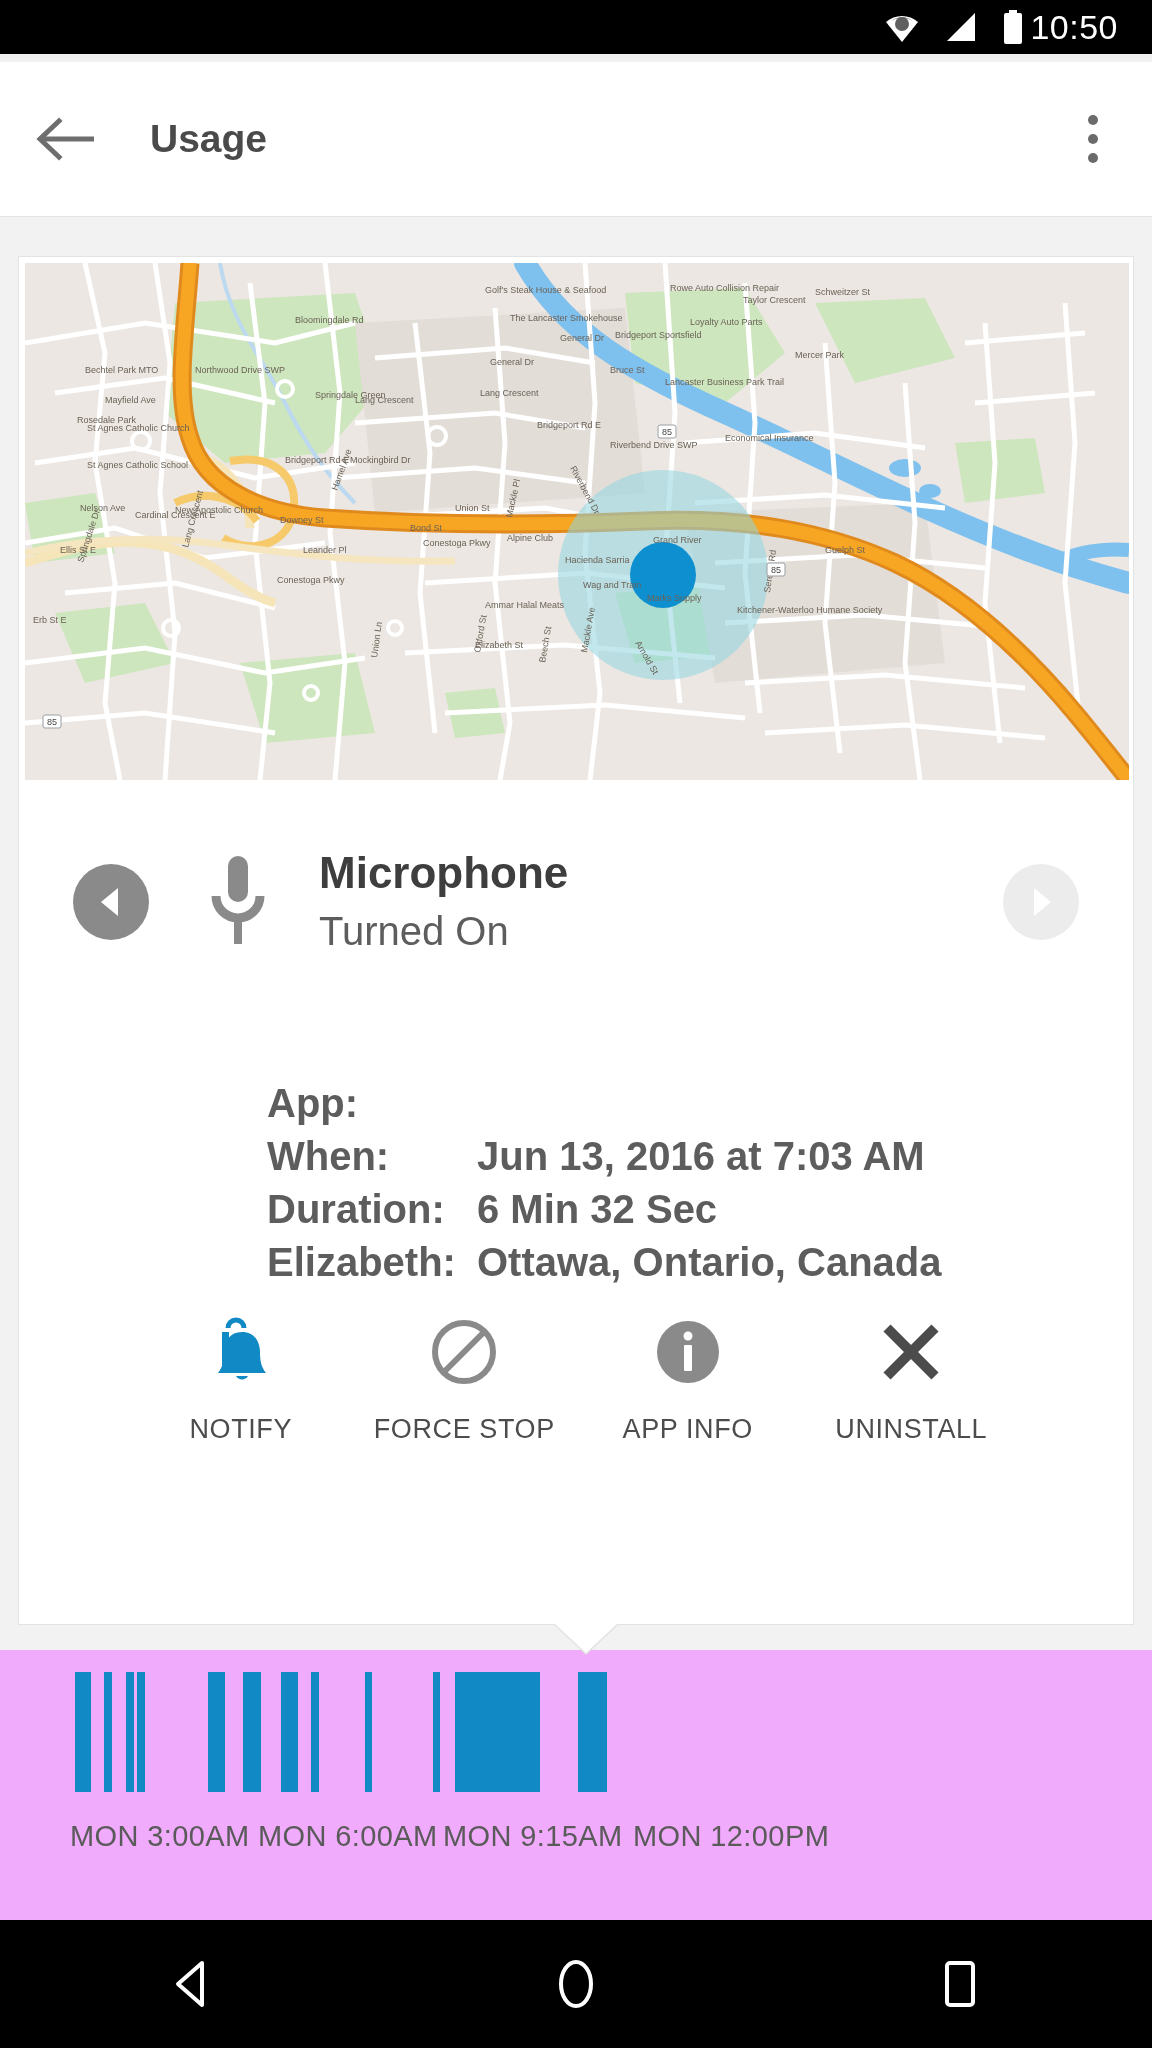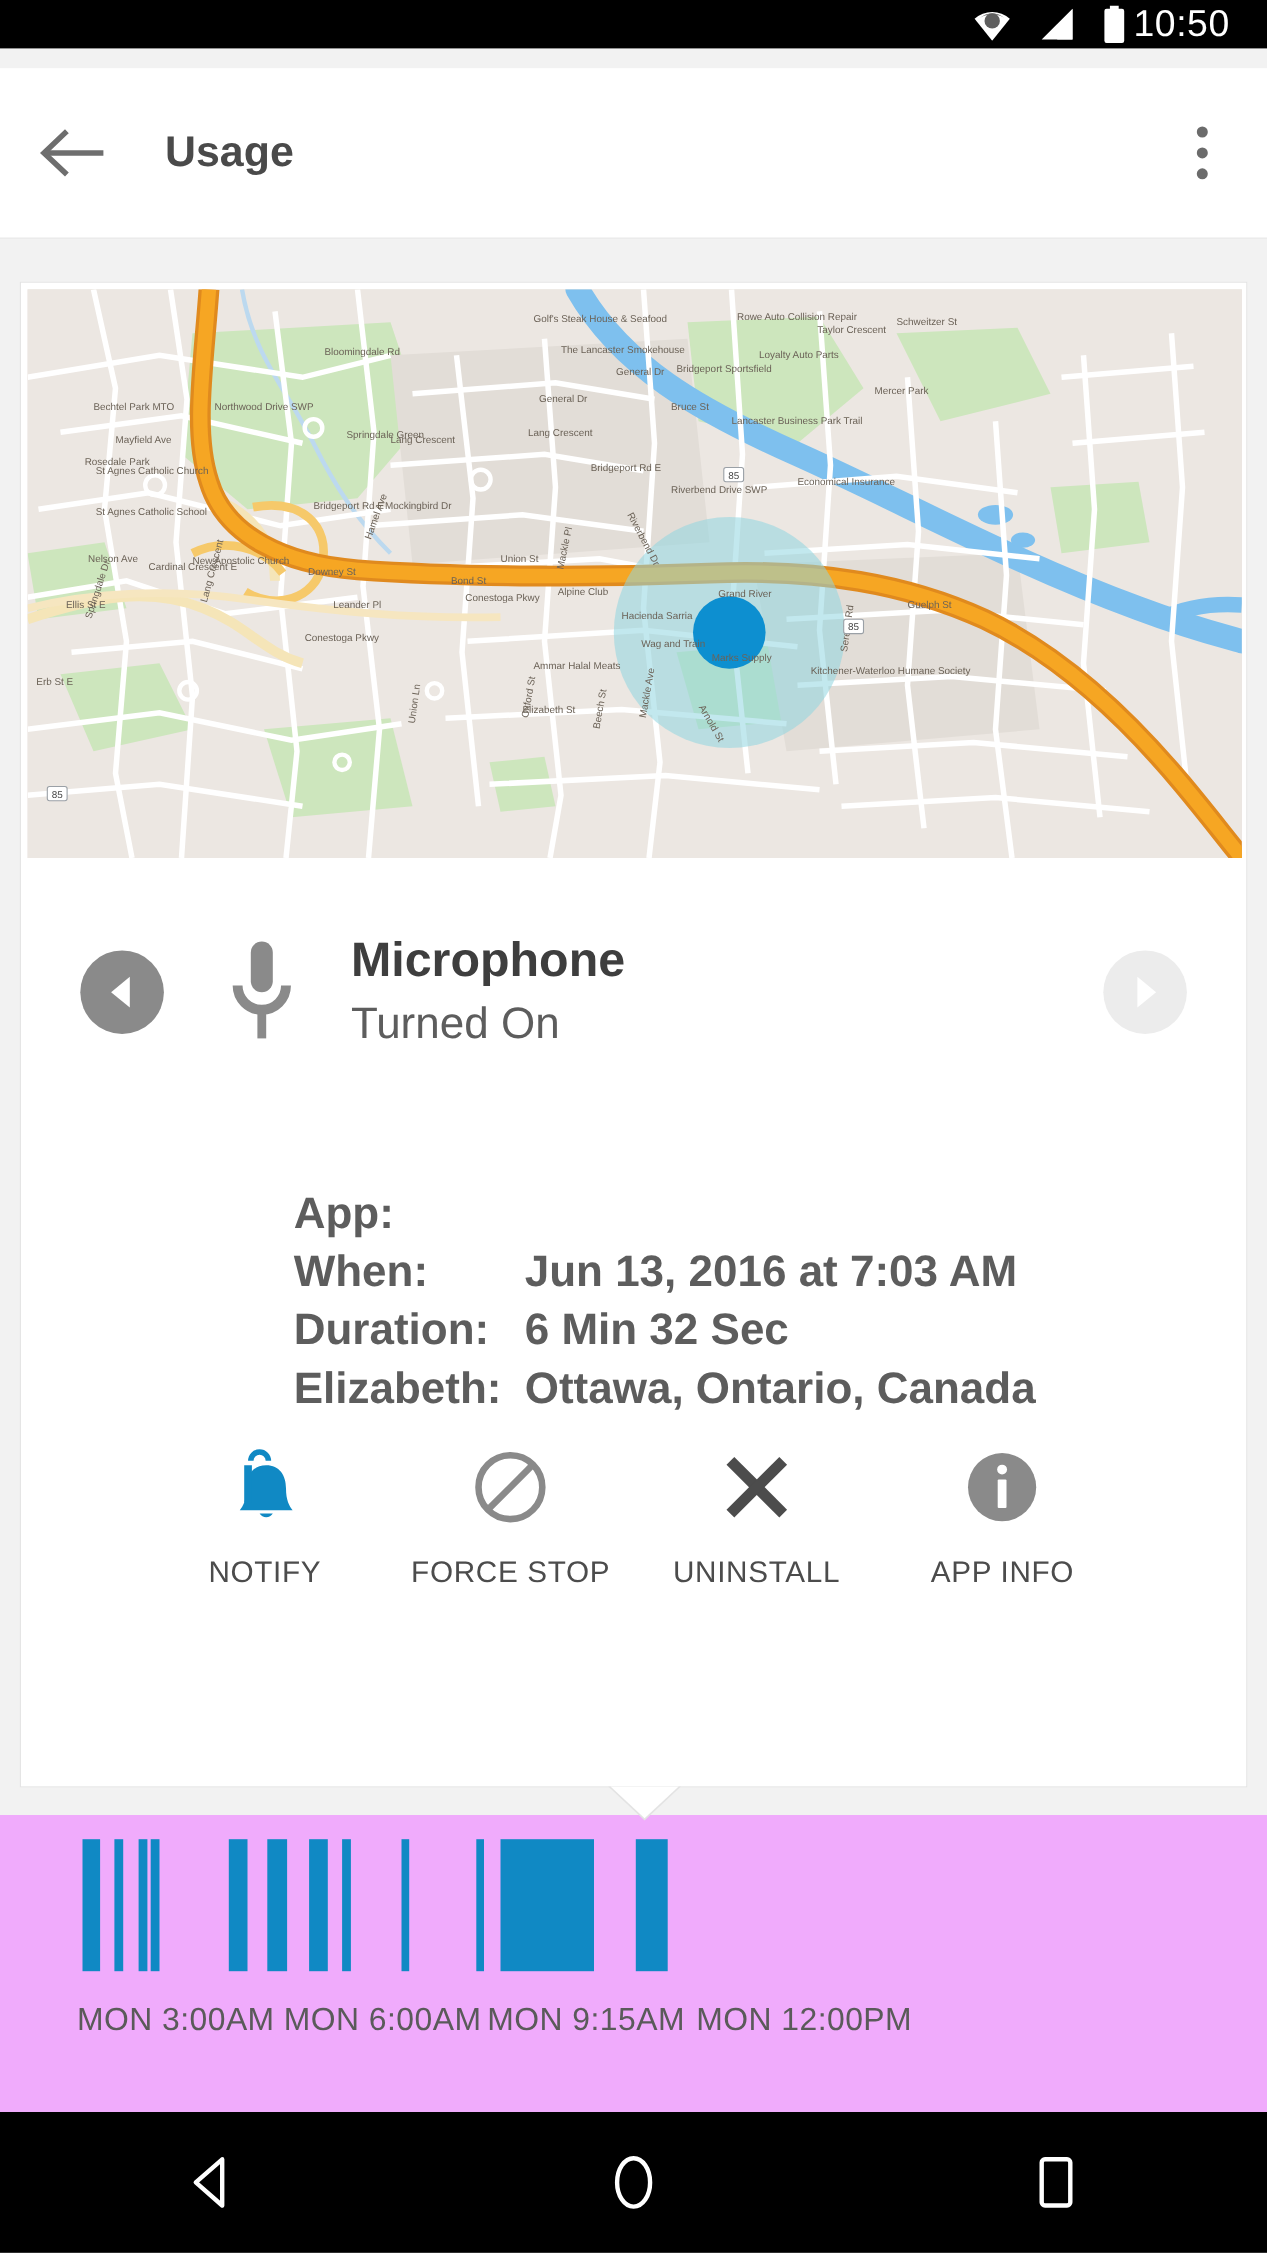--- a/index.html
+++ b/index.html
@@ -6,21 +6,21 @@
   html,body { width:1152px; height:2048px; }
   body {
     font-family:"Liberation Sans", sans-serif;
     background:#f2f2f2;
     overflow:hidden;
     position:relative;
   }
 
   
   .statusbar{
-    position:absolute; left:0; top:0; width:1152px; height:44px;
+    position:absolute; left:0; top:0; width:1152px; height:54px;
     background:#000; display:flex; align-items:center; justify-content:flex-end;
     padding-right:34px; gap:6px;
   }
   .status-icons{ display:flex; align-items:center; gap:24px; }
   .sb-time{ color:#fff; font-size:34px; letter-spacing:.5px; font-family:"Liberation Sans",sans-serif; }
 
   
   .appbar{
     position:absolute; left:0; top:62px; width:1152px; height:155px;
     background:#fff; display:flex; align-items:center;
@@ -416,36 +416,36 @@
           <circle cx="35" cy="35" r="29" fill="none" stroke="#8a8a8a" stroke-width="6"></circle>
           <line x1="15" y1="55" x2="55" y2="15" stroke="#8a8a8a" stroke-width="6"></line>
         </svg>
       </span>
       <span class="action-label">FORCE STOP</span>
     </div>
 
     <div class="action">
       <span class="action-ico">
         <svg width="68" height="68" viewBox="0 0 68 68">
-          <line x1="10" y1="10" x2="58" y2="58" stroke="#4c4c4c" stroke-width="10"></line>
-          <line x1="58" y1="10" x2="10" y2="58" stroke="#4c4c4c" stroke-width="10"></line>
-        </svg>
-      </span>
-      <span class="action-label">UNINSTALL</span>
-    </div>
-
-    <div class="action">
-      <span class="action-ico">
-        <svg width="68" height="68" viewBox="0 0 68 68">
           <circle cx="34" cy="34" r="31" fill="#8a8a8a"></circle>
           <circle cx="34" cy="18" r="4.5" fill="#ffffff"></circle>
           <rect x="30" y="27" width="8" height="26" rx="1" fill="#ffffff"></rect>
         </svg>
       </span>
       <span class="action-label">APP INFO</span>
+    </div>
+
+    <div class="action">
+      <span class="action-ico">
+        <svg width="68" height="68" viewBox="0 0 68 68">
+          <line x1="10" y1="10" x2="58" y2="58" stroke="#4c4c4c" stroke-width="10"></line>
+          <line x1="58" y1="10" x2="10" y2="58" stroke="#4c4c4c" stroke-width="10"></line>
+        </svg>
+      </span>
+      <span class="action-label">UNINSTALL</span>
     </div>
 
   </div>
 </div>
 
 <div class="timeline">
   <div class="bars">
       <div class="bar" style="left: 75px; width: 16px; background: rgb(16, 137, 196);"></div>
       <div class="bar" style="left: 104px; width: 8px; background: rgb(16, 137, 196);"></div>
       <div class="bar" style="left: 126px; width: 8px; background: rgb(16, 137, 196);"></div>

